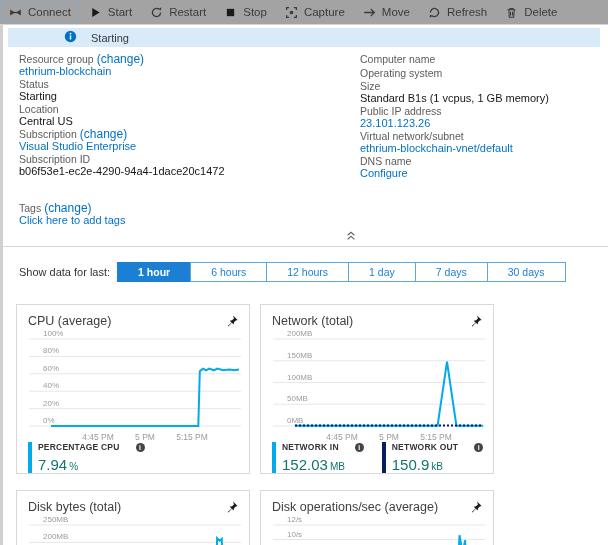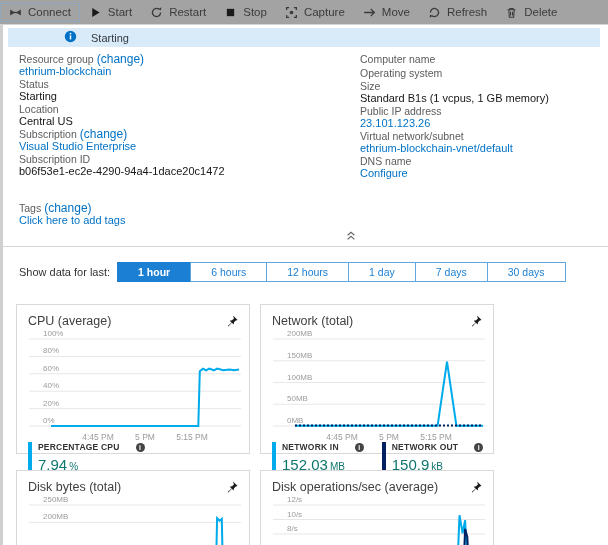--- a/index.html
+++ b/index.html
@@ -33,21 +33,21 @@
   .chevron svg{width:12px;height:12px;}
   .divider{border-top:1px solid #d6d6d6;margin-top:3px;}
   
   .timebar{display:flex;align-items:center;padding:15px 0 0 19px;}
   .timebar-label{font-size:11px;color:#333;margin-right:8px;}
   .time-btn{font-size:10.5px;color:#1b7fd4;border:1px solid #5ea7de;background:#fff;min-width:53px;box-sizing:border-box;
     text-align:center;padding:3px 20px;margin-left:-1px;cursor:pointer;}
   .time-btn.selected{background:#1b7fd4;border-color:#1b7fd4;color:#fff;font-weight:bold;}
   
   .charts{display:flex;flex-wrap:wrap;gap:16px 10px;padding-left:16px;margin-top:22px;}
-  .card{width:234px;height:150px;border:1px solid #d9d9d9;background:#fff;box-sizing:border-box;padding-top:9px;}
+  .card{width:234px;height:170px;border:1px solid #d9d9d9;background:#fff;box-sizing:border-box;padding-top:9px;}
   .card-head{display:flex;justify-content:space-between;align-items:center;padding:0 10px 0 11px;}
   .card-title{font-size:12.5px;color:#404040;}
   .pin{cursor:pointer;}
   .pin svg{width:14px;height:14px;display:block;}
   svg.chart{display:block;width:232px;height:112px;margin-top:1px;}
   .legend{display:flex;gap:18px;padding-left:11px;margin-top:1px;}
   .leg-entry{display:flex;gap:6px;}
   .leg-bar{width:4px;height:31px;}
   .leg-texts{display:flex;flex-direction:column;justify-content:space-between;}
   .leg-name{font-size:8.5px;font-weight:bold;color:#333;letter-spacing:.2px;display:flex;align-items:center;gap:16px;}

